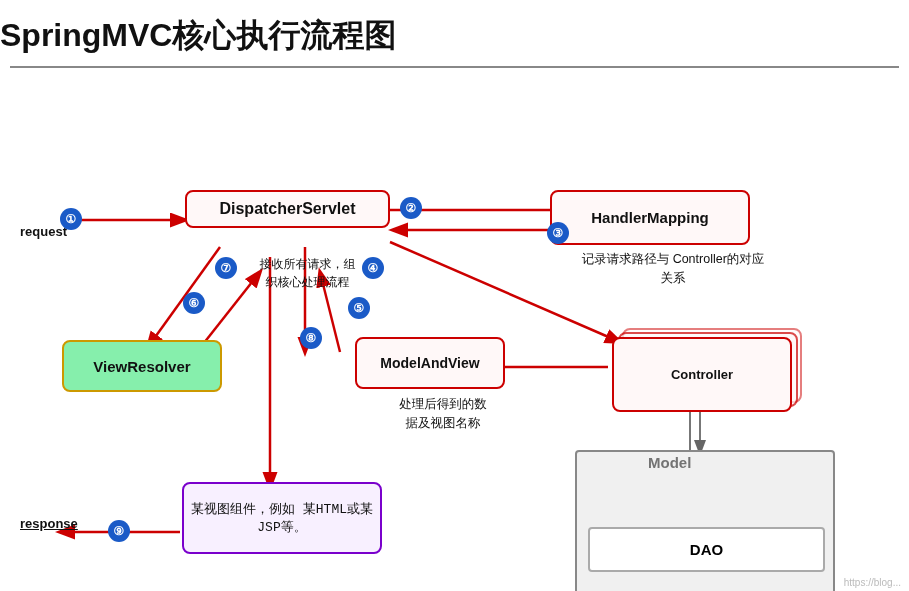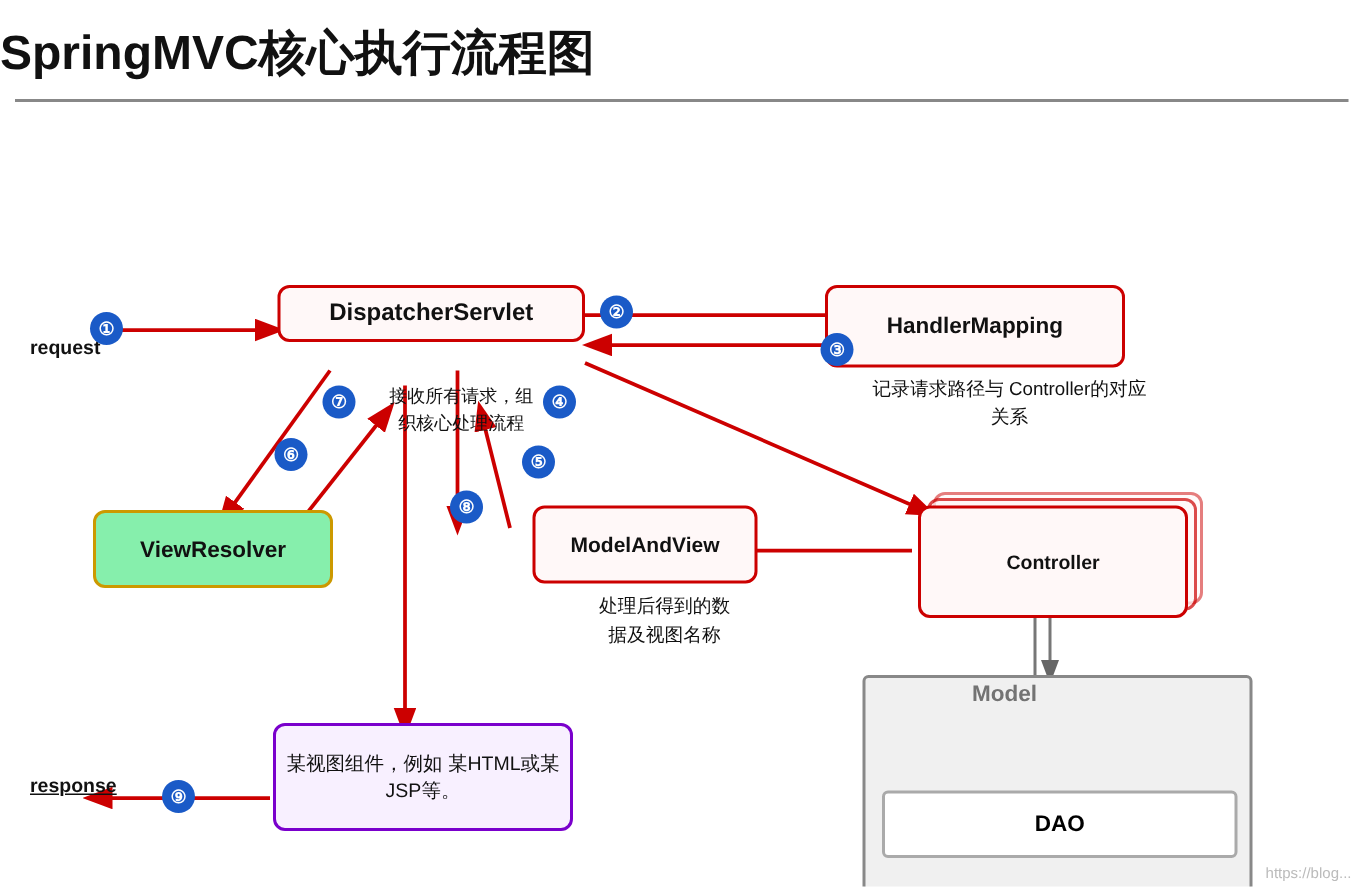--- a/index.html
+++ b/index.html
@@ -238,21 +238,21 @@
     </div>
 
     <div class="box box-red" style="left:622px; top:256px; width:180px; height:75px; font-size:16px; opacity:0.5;">
     </div>
     <div class="box box-red" style="left:618px; top:260px; width:180px; height:75px; font-size:16px; opacity:0.7;">
     </div>
     <div class="box box-red" style="left:612px; top:265px; width:180px; height:75px; font-size:13px;">
       <span>Controller</span>
     </div>
 
-    <div class="box box-purple" style="left:182px; top:410px; width:200px; height:72px; font-size:13px; font-weight:normal;">
+    <div class="box box-purple" style="left:182px; top:410px; width:200px; height:72px; font-size:13px; font-weight:normal;font-family:Liberation Mono, monospace;">
       <span>某视图组件，例如
 某HTML或某JSP等。</span>
     </div>
 
     <div class="anno" style="left:20px; top:442px; font-size:13px; font-weight:bold;text-decoration:underline;">
       <span>response</span>
     </div>
 
     <div class="badge" style="left:108px; top:448px;">
       <span>⑨</span>

